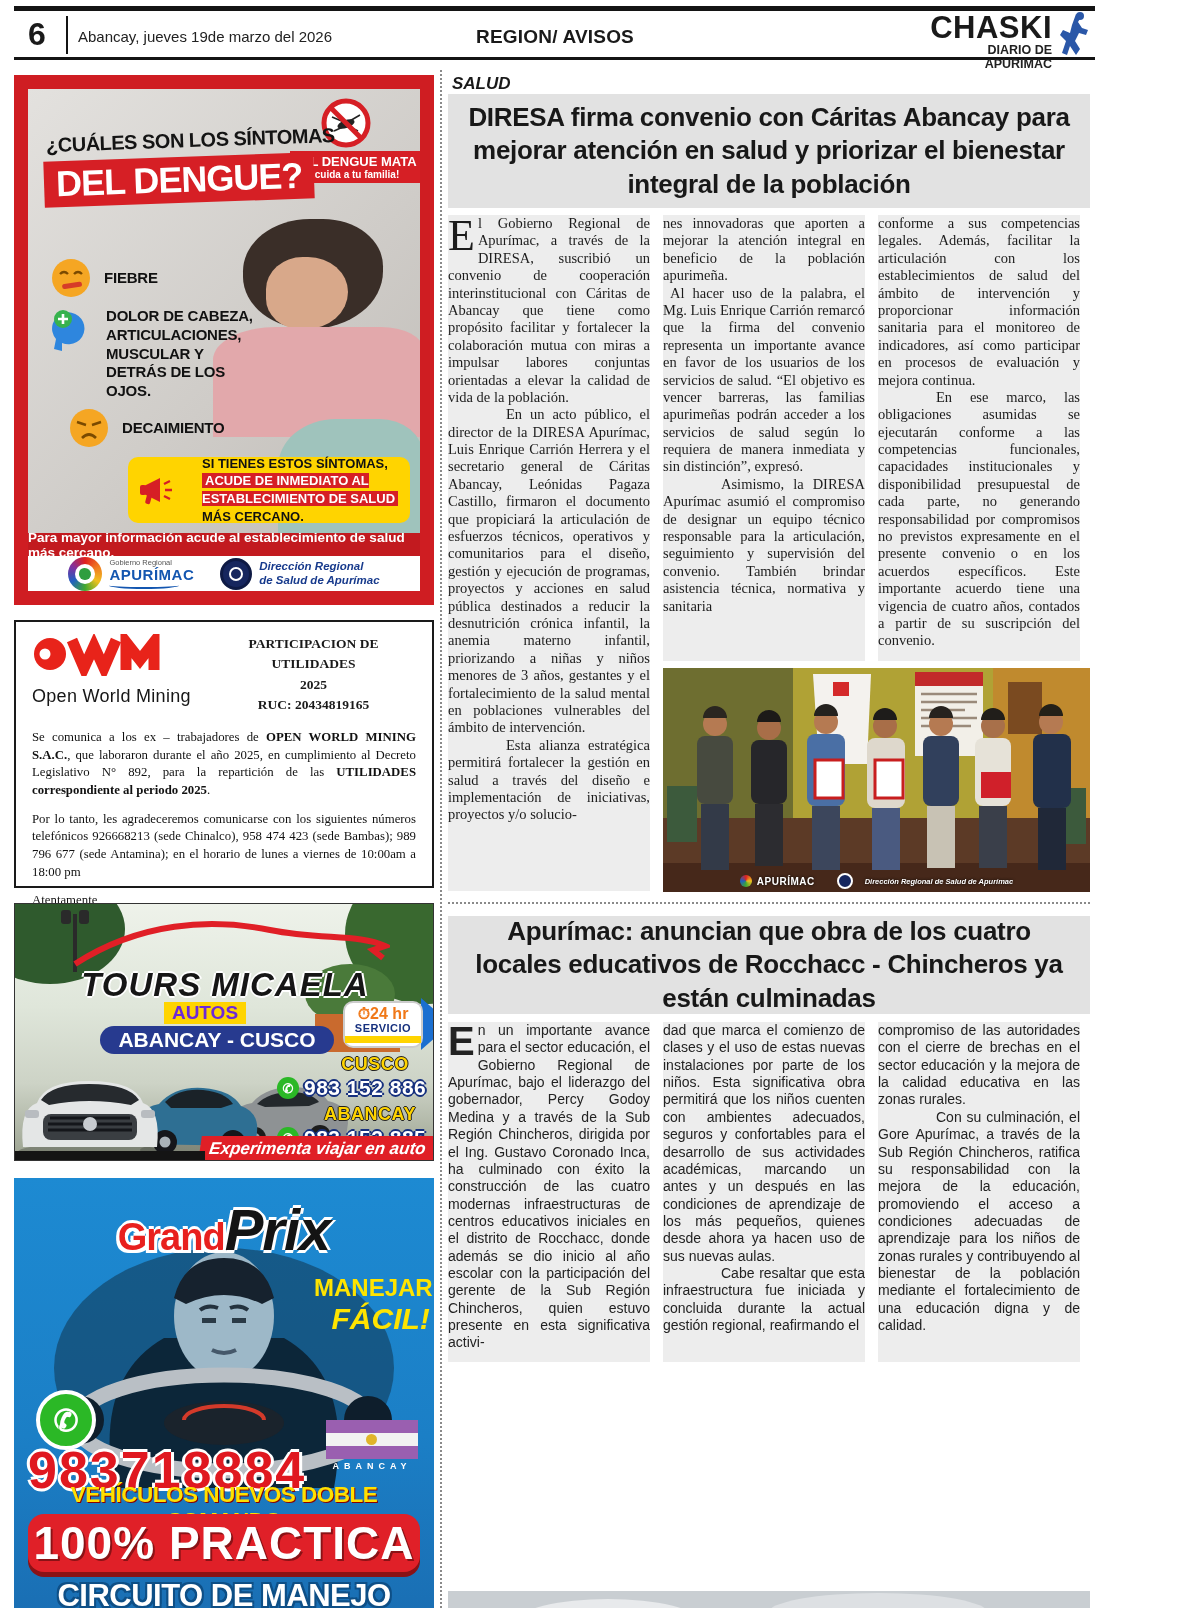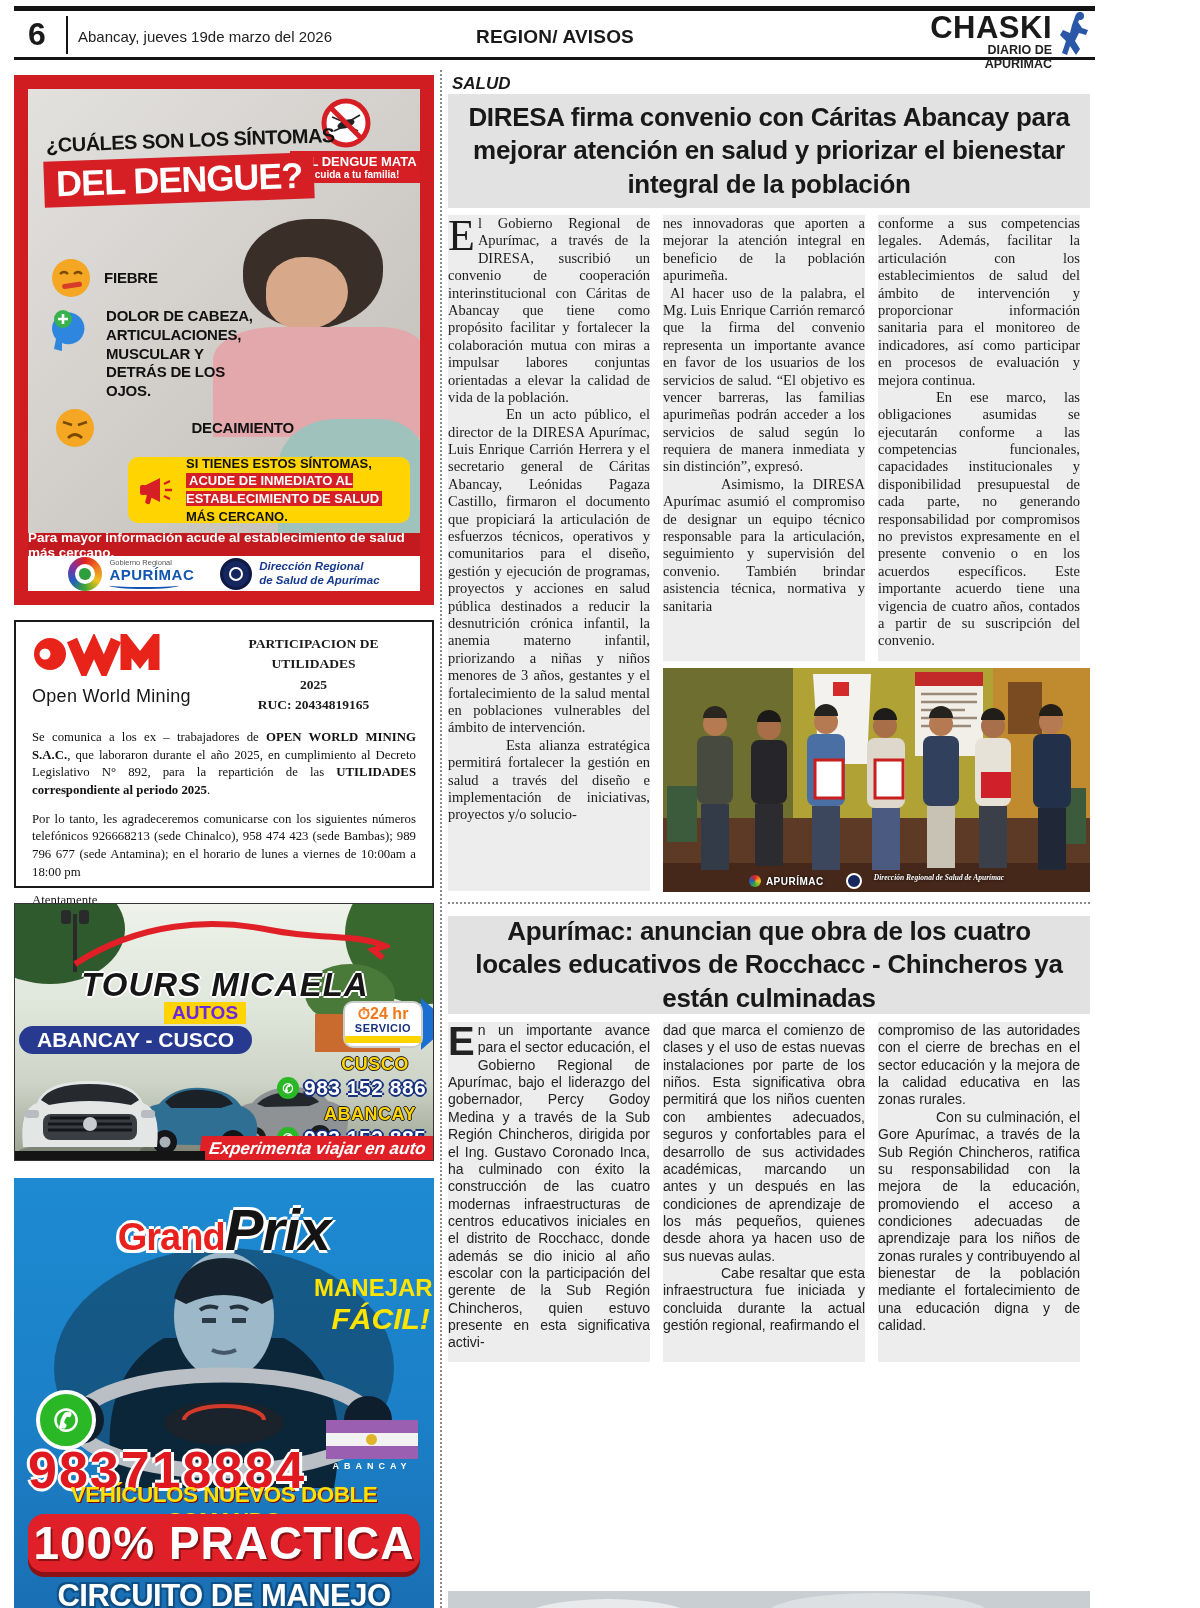--- a/index.html
+++ b/index.html
@@ -35,21 +35,21 @@
   #dengue{background:#cf1d22;padding:14px;box-sizing:border-box;}
   #dengue .inner{position:relative;width:100%;height:100%;background:linear-gradient(135deg,#e3e1de 0%,#cfccc8 55%,#bdb9b4 100%);overflow:hidden;}
   .deng-head{font-weight:900;font-size:20px;letter-spacing:-.5px;transform:rotate(-2deg);color:#141414;}
   .deng-title{background:#d61f25;color:#fff;font-weight:900;font-size:36px;letter-spacing:-1px;
               padding:2px 12px;transform:rotate(-2deg);display:inline-block;}
   .deng-badge{background:#d61f25;color:#fff;text-align:center;padding:3px 6px;}
   .deng-badge .b1{font-weight:900;font-size:13px;}
   .deng-badge .b2{font-weight:700;font-size:10px;}
   .sym{display:flex;align-items:flex-start;gap:12px;}
   .sym .txt{font-weight:900;font-size:15px;line-height:1.25;letter-spacing:-.2px;color:#111;}
-  .warnbox{background:#ffd400;border-radius:10px;display:flex;align-items:center;gap:8px;padding:24px 10px;box-sizing:border-box;}
+  .warnbox{background:#ffd400;border-radius:10px;display:flex;align-items:center;gap:24px;padding:24px 10px;box-sizing:border-box;}
   .warnbox .wt{font-weight:900;font-size:13px;line-height:1.35;color:#111;}
   .warnbox .hl{background:#d61f25;color:#fff;padding:0 3px;}
   .deng-strip{background:#c21a1f;color:#fff;font-weight:700;font-size:13.5px;display:flex;align-items:center;justify-content:center;}
   .deng-foot{background:#fff;display:flex;align-items:center;justify-content:center;gap:26px;}
   .ringlogo{width:34px;height:34px;border-radius:50%;
     background:conic-gradient(#e02020,#f07820,#f0c020,#40a830,#2060c0,#8030a0,#e02020);
     position:relative;}
   .ringlogo::after{content:"";position:absolute;inset:7px;background:#fff;border-radius:50%;}
   .ringlogo .blob{position:absolute;inset:11px;background:#2f9e3f;border-radius:45% 55% 50% 50%;z-index:1;}
   .grtxt .s{font-size:7.5px;color:#555;}
@@ -173,21 +173,21 @@
         <div class="txt" style="margin-top:12px;">FIEBRE</div>
       </div>
       <div class="abs sym" style="left:22px;top:218px;width:230px;">
         <svg width="44" height="48" viewBox="0 0 44 48">
           <path d="M14,6 a16,16 0 1 1 -2,30 l0,8 -8,-2 2,-10 a16,16 0 0 1 8,-26 z" fill="#2e86de"></path>
           <circle cx="13" cy="12" r="9" fill="#37b24d"></circle>
           <path d="M13,7 v10 M8,12 h10" stroke="#fff" stroke-width="2.6"></path>
         </svg>
         <div class="txt" style="width:150px;">DOLOR DE CABEZA, ARTICULACIONES, MUSCULAR Y DETRÁS DE LOS OJOS.</div>
       </div>
-      <div class="abs sym" style="left:26px;top:318px;width:240px;justify-content:space-between;">
+      <div class="abs sym" style="left:40px;top:318px;width:240px;">
         <svg width="42" height="42" viewBox="0 0 42 42">
           <circle cx="21" cy="21" r="19" fill="#f5a623"></circle>
           <path d="M9,15 l9,3 M33,15 l-9,3" stroke="#7a4a00" stroke-width="2.4"></path>
           <path d="M14,31 q7,-7 14,0" stroke="#7a4a00" stroke-width="2.6" fill="none"></path>
         </svg>
         <div class="txt" style="margin-top:12px;">DECAIMIENTO</div>
       </div>
 
       <div class="abs warnbox" style="left:100px;top:368px;width:282px;height:66px;">
         <svg width="40" height="40" viewBox="0 0 40 40" style="flex:0 0 auto;">
@@ -256,21 +256,21 @@
     <div class="abs" style="left:46px;top:6px;width:10px;height:14px;background:#2a2a2a;border-radius:3px;"></div>
     <div class="abs" style="left:64px;top:6px;width:10px;height:14px;background:#2a2a2a;border-radius:3px;"></div>
 
     <svg class="abs" style="left:55px;top:8px;" width="320" height="60" viewBox="0 0 320 60">
       <path d="M5,52 C70,10 140,6 200,18 C250,28 290,22 315,34 l-12,4 10,8" stroke="#e01f26" stroke-width="6" fill="none"></path>
     </svg>
     <div class="abs tours-title" style="left:0;top:62px;width:420px;text-align:center;">TOURS MICAELA</div>
     <div class="abs" style="left:0;top:98px;width:380px;text-align:center;">
       <span class="tours-autos">AUTOS</span>
     </div>
-    <div class="abs" style="left:4px;top:122px;width:380px;">
+    <div class="abs" style="left:12px;top:122px;width:380px;text-align:center;">
       <span class="tours-route">ABANCAY - CUSCO</span>
     </div>
 
     <div class="abs" style="left:330px;top:94px;display:flex;align-items:center;">
       <div class="badge24">
         <div class="n"><span>⏱</span><span>24 hr</span></div>
         <div class="s">SERVICIO</div>
         <div class="y"></div>
       </div>
       <div class="arrowblue"></div>
@@ -440,21 +440,21 @@
           <path d="M376,48 a12,12 0 0 1 24,0 z" fill="#242018"></path>
           <rect x="370" y="66" width="38" height="74" rx="8" fill="#22304a"></rect>
           <rect x="375" y="140" width="28" height="62" fill="#202838"></rect>
         </g>
     </svg>
     <div class="photo1-logos">
       <span style="display:flex;align-items:center;gap:5px;">
         <span class="minidot" style="background:conic-gradient(#e02020,#f0c020,#40a830,#2060c0,#e02020);"></span>
         <span class="t1">APURÍMAC</span>
       </span>
-      <span style="display:flex;align-items:flex-start;gap:12px;font-family:Liberation Serif, serif;">
+      <span style="display:flex;align-items:center;gap:12px;">
         <span class="minidot" style="background:#16265e;border:2px solid #fff;"></span>
         <span class="t2">Dirección Regional de Salud de Apurímac</span>
       </span>
     </div>
   </div>
 
   <div class="abs doth" style="left:448px;top:902px;width:642px;"></div>
 
   <div class="abs hbox" style="left:448px;top:916px;width:642px;height:98px;">
     <div class="t">Apurímac: anuncian que obra de los cuatro locales educativos de Rocchacc - Chincheros ya están culminadas</div>

